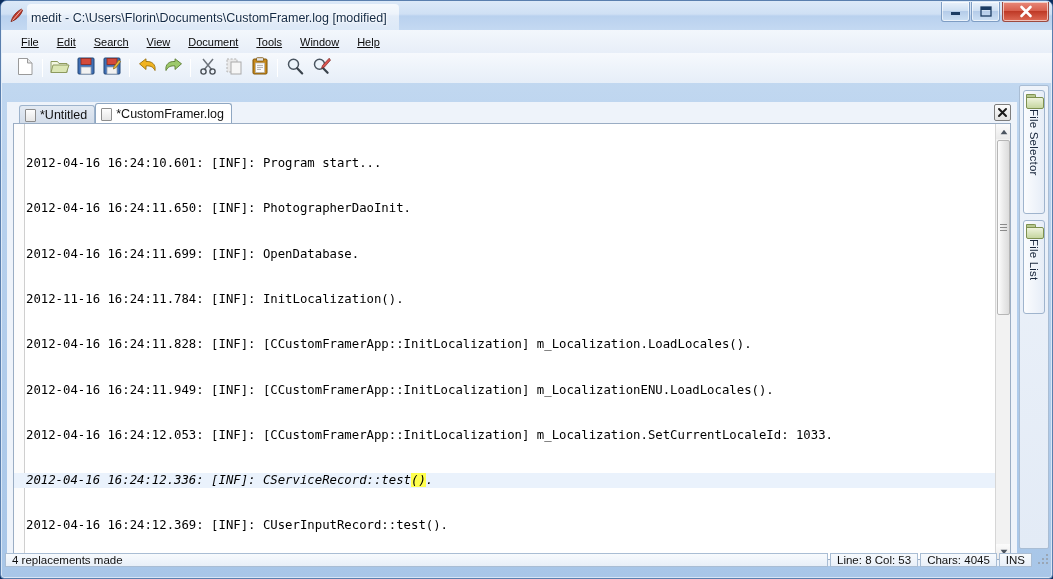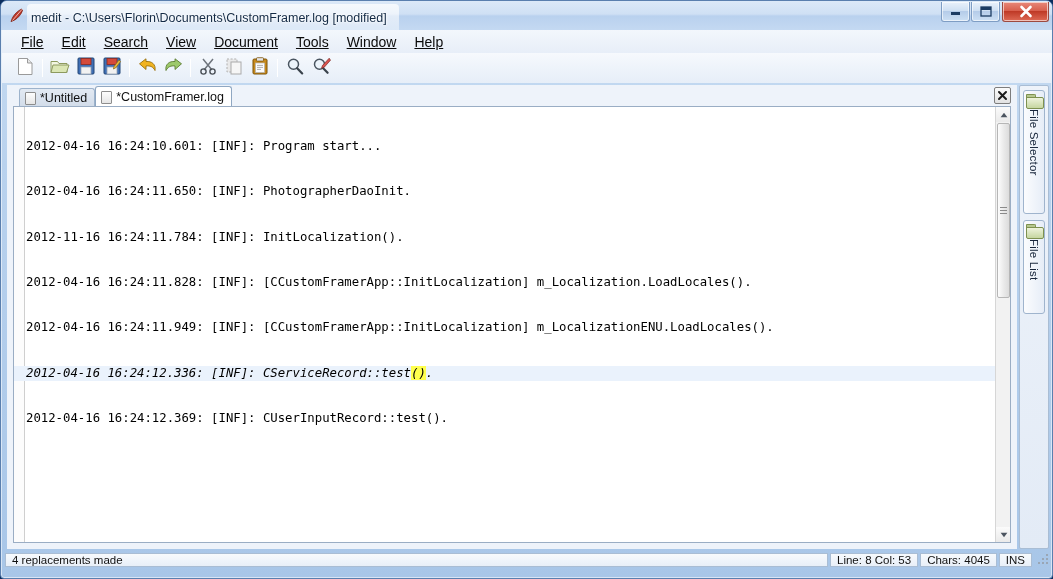--- a/index.html
+++ b/index.html
@@ -79,21 +79,21 @@
 
   
   .menubar {
     position: absolute; left: 1px; top: 29px;
     width: 1051px; height: 23px;
     background: linear-gradient(to bottom, #f3f7fc, #e7eef8);
     display: flex; align-items: center;
     padding-left: 10px;
   }
   .menu-item {
-    font-size: 14px;
+    font-size: 11px;
     color: #0a0a0a;
     padding: 2px 9px;
     white-space: nowrap;
   }
   .menu-item u { text-decoration: underline; }
 
   
   .toolbar {
     position: absolute; left: 1px; top: 52px;
     width: 1051px; height: 30px;
@@ -108,21 +108,21 @@
   .tb-sep {
     width: 1px; height: 18px;
     margin: 0 4px;
     background: #b8c8dc;
     border-right: 1px solid #ffffff;
   }
 
   
   .client {
     position: absolute;
-    left: 6px; top: 84px;
+    left: 6px; top: 101px;
     width: 1010px; height: 464px;
     background: #eef3fa;
   }
   .tabstrip {
     position: absolute; left: 0; top: 0;
     width: 1010px; height: 22px;
     display: flex; align-items: flex-end;
     padding-left: 12px;
   }
   .doc-tab {
@@ -487,23 +487,25 @@
         </span>
       </div>
     </div>
 
     <div class="editor-frame">
       <div class="editor-margin"></div>
 
       <div class="code">
         <div class="ln">2012-04-16 16:24:10.601: [INF]: Program start...</div>
         <div class="ln">2012-04-16 16:24:11.650: [INF]: PhotographerDaoInit.</div>
+        <div class="ln">2012-04-16 16:24:11.699: [INF]: OpenDatabase.</div>
         <div class="ln">2012-11-16 16:24:11.784: [INF]: InitLocalization().</div>
         <div class="ln">2012-04-16 16:24:11.828: [INF]: [CCustomFramerApp::InitLocalization] m_Localization.LoadLocales().</div>
         <div class="ln">2012-04-16 16:24:11.949: [INF]: [CCustomFramerApp::InitLocalization] m_LocalizationENU.LoadLocales().</div>
+        <div class="ln">2012-04-16 16:24:12.053: [INF]: [CCustomFramerApp::InitLocalization] m_Localization.SetCurrentLocaleId: 1033.</div>
         <div class="ln current"><span>2012-04-16 16:24:12.336: [INF]: CServiceRecord::test</span><span class="hl">()</span><span>.</span></div>
         <div class="ln">2012-04-16 16:24:12.369: [INF]: CUserInputRecord::test().</div>
         
         
         
         
         
         
         
         

